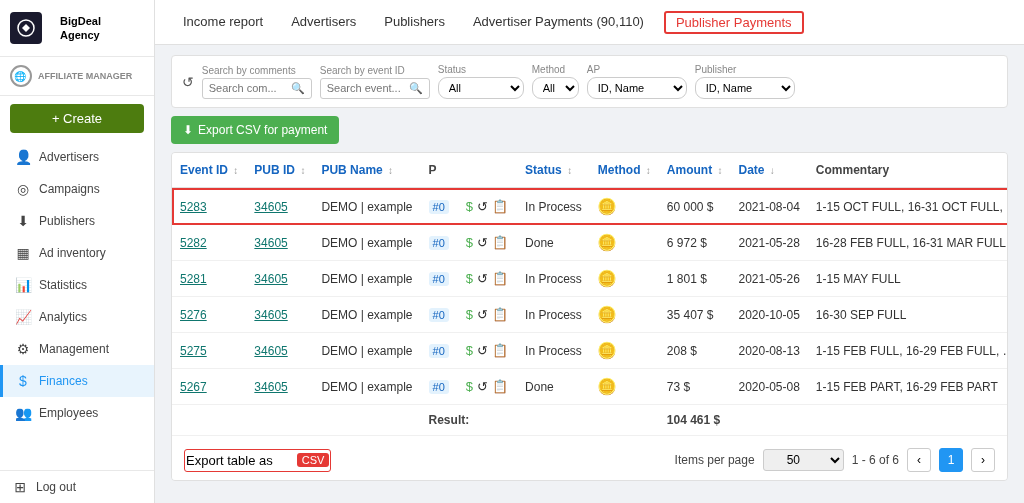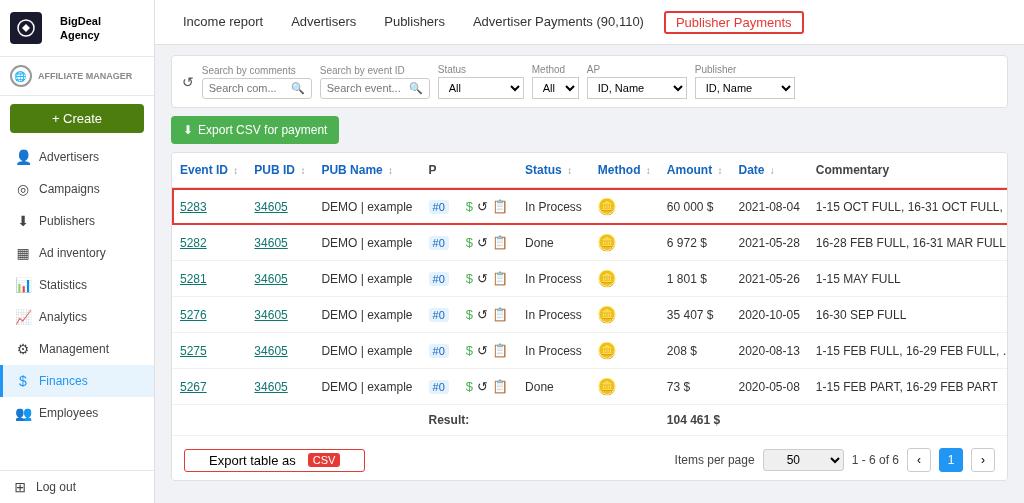--- a/index.html
+++ b/index.html
@@ -133,21 +133,21 @@
       background: none; border: none; cursor: pointer; color: #555; font-size: 14px;
     }
     .filter-group { display: flex; flex-direction: column; }
     .filter-label { font-size: 10px; color: #888; margin-bottom: 2px; }
     .filter-input {
       border: 1px solid #ccc; border-radius: 3px; padding: 3px 6px;
       font-size: 11px; width: 110px; display: flex; align-items: center; gap: 3px;
     }
     .filter-input input { border: none; outline: none; font-size: 11px; width: 80px; }
     .filter-select {
-      border: 1px solid #ccc; border-radius: 0; padding: 3px 6px;
+      border: 1px solid #ccc; border-radius: 9px; padding: 3px 6px;
       font-size: 11px; background: #fff; cursor: pointer;
     }
 
     
     .export-btn {
       background: #4CAF50; color: #fff; border: none; border-radius: 4px;
       padding: 7px 12px; font-size: 12px; cursor: pointer;
       display: flex; align-items: center; gap: 5px;
       margin-bottom: 8px;
     }
@@ -477,21 +477,21 @@
   <td colspan="3" style="padding:8px;"></td>
   <td colspan="2" style="padding:8px;font-weight:bold;color:#444;">Result:</td>
   <td colspan="2"></td>
   <td style="font-weight:bold;color:#444;">104 461 $</td>
   <td colspan="2"></td>
 </tr>
           </tbody>
       </table>
 
       <div class="table-footer">
-        <div style="display:flex;align-items:center;gap:8px;border:1px solid #e53935;border-radius:3px;padding:3px 24px;">
+        <div style="display:flex;align-items:center;gap:20px;border:1px solid #e53935;border-radius:3px;padding:3px 1px;">
           <span>Export table as</span>
           <span class="csv-tag" style="cursor:pointer;">CSV</span>
         </div>
 
         <div class="pagination">
           <span>Items per page</span>
           <select>
             <option>50</option>
             <option>100</option>
           </select>

